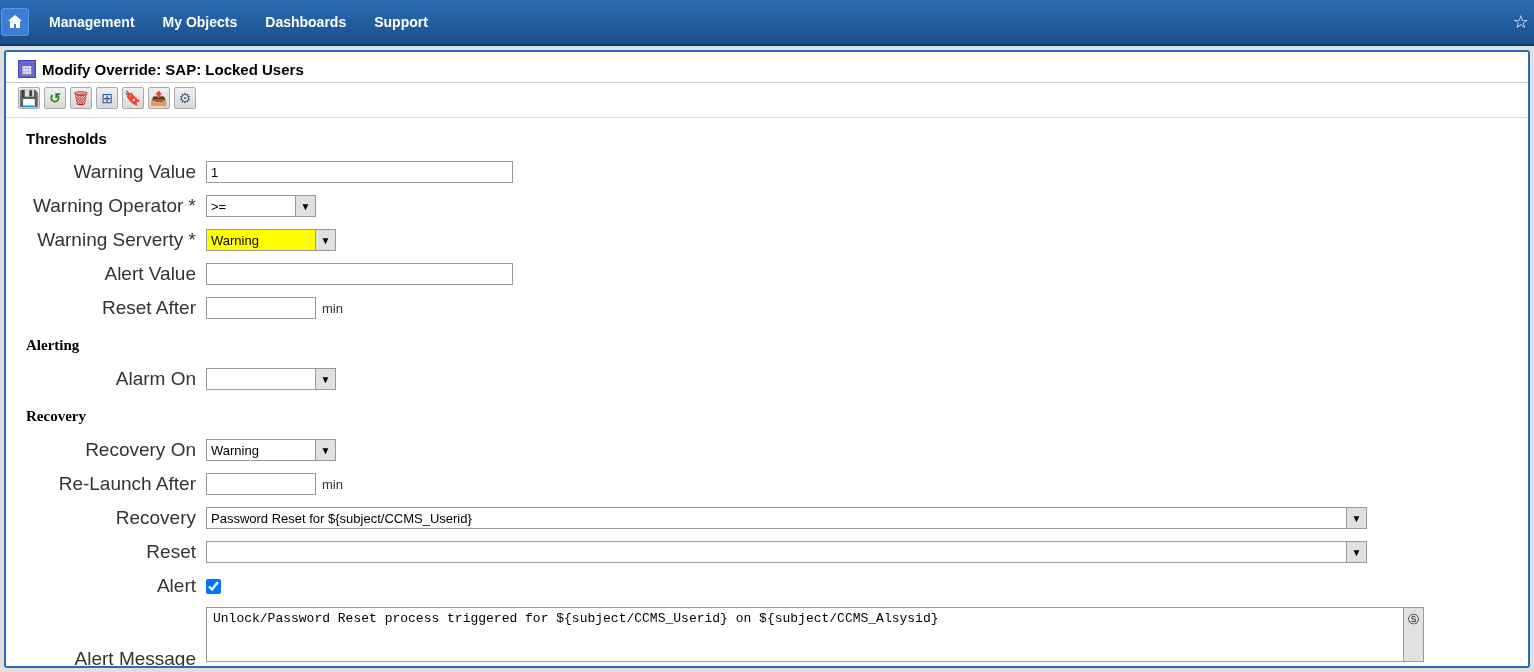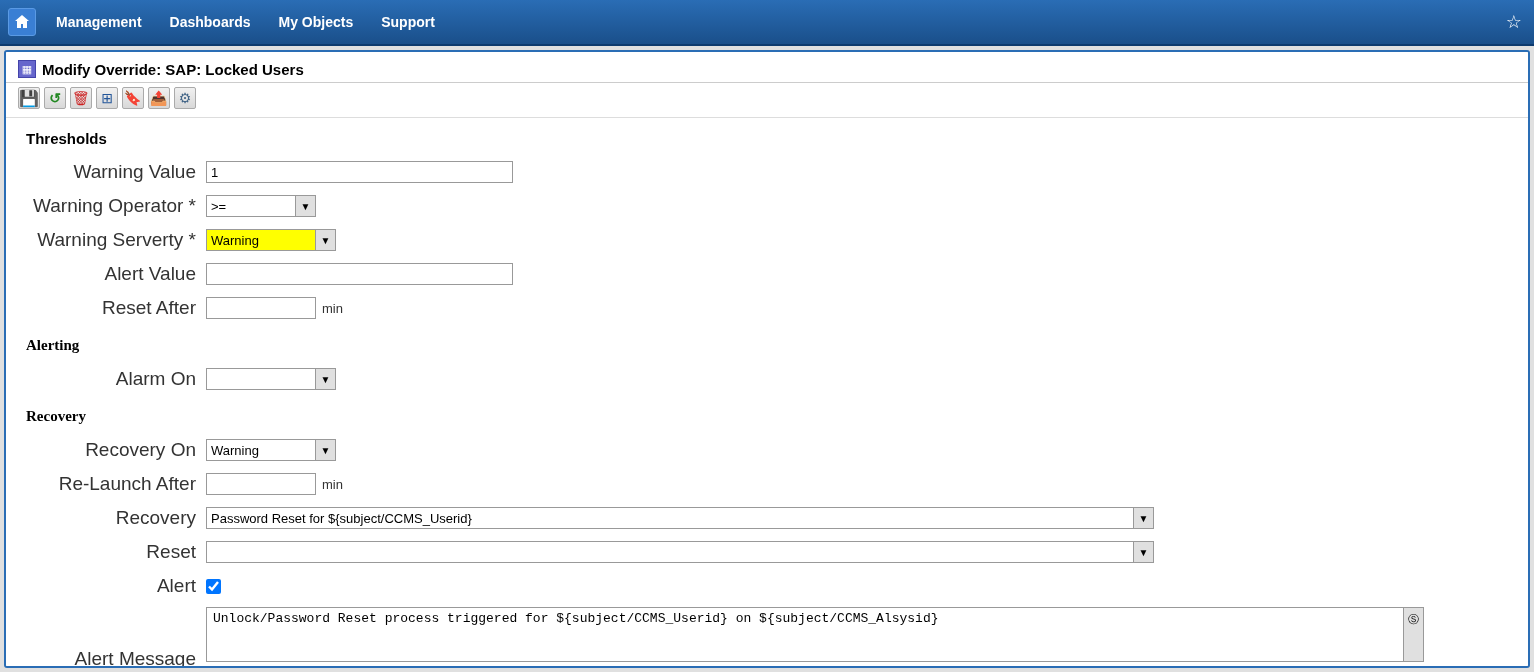--- a/index.html
+++ b/index.html
@@ -11,21 +11,21 @@
       height: 672px;
       overflow: hidden;
     }
 
     
     .nav-bar {
       background: linear-gradient(to bottom, #2a6db5, #1a4f8a);
       height: 46px;
       display: flex;
       align-items: center;
-      padding: 0 8px;
+      padding: 0 1px;
       border-bottom: 2px solid #0d3a6e;
     }
     .nav-home {
       width: 28px;
       height: 28px;
       background: #3a7fd4;
       border: 1px solid #5a9ae4;
       border-radius: 3px;
       display: flex;
       align-items: center;
@@ -179,21 +179,21 @@
     }
 
     .unit-label {
       margin-left: 6px;
       color: #333;
       font-size: 13px;
     }
 
     
     .input-fullwide {
-      width: 928px;
+      width: 1141px;
       border: 1px solid #999;
       height: 22px;
       padding: 1px 4px;
       font-size: 13px;
       font-family: Arial, sans-serif;
       background: white;
     }
 
     
     .form-checkbox {
@@ -236,22 +236,22 @@
 </head>
 <body>
 
 <div class="nav-bar">
   <div class="nav-home">
     <svg viewBox="0 0 16 16" xmlns="http://www.w3.org/2000/svg">
       <path d="M8 1L1 7h2v7h4v-4h2v4h4V7h2L8 1z"></path>
     </svg>
   </div>
   <a class="nav-item">Management</a>
+  <a class="nav-item">My Objects</a>
   <a class="nav-item">Dashboards</a>
-  <a class="nav-item">My Objects</a>
   <a class="nav-item">Support</a>
   <div class="nav-spacer"></div>
   <div class="nav-star">☆</div>
 </div>
 
 <div class="main-content">
 
   <div class="page-title-bar">
     <span class="page-title-icon" style="display:inline-flex;align-items:center;justify-content:center;font-size:11px;color:white;">▦</span>
     <span class="page-title-text">Modify Override: SAP: Locked Users</span>

